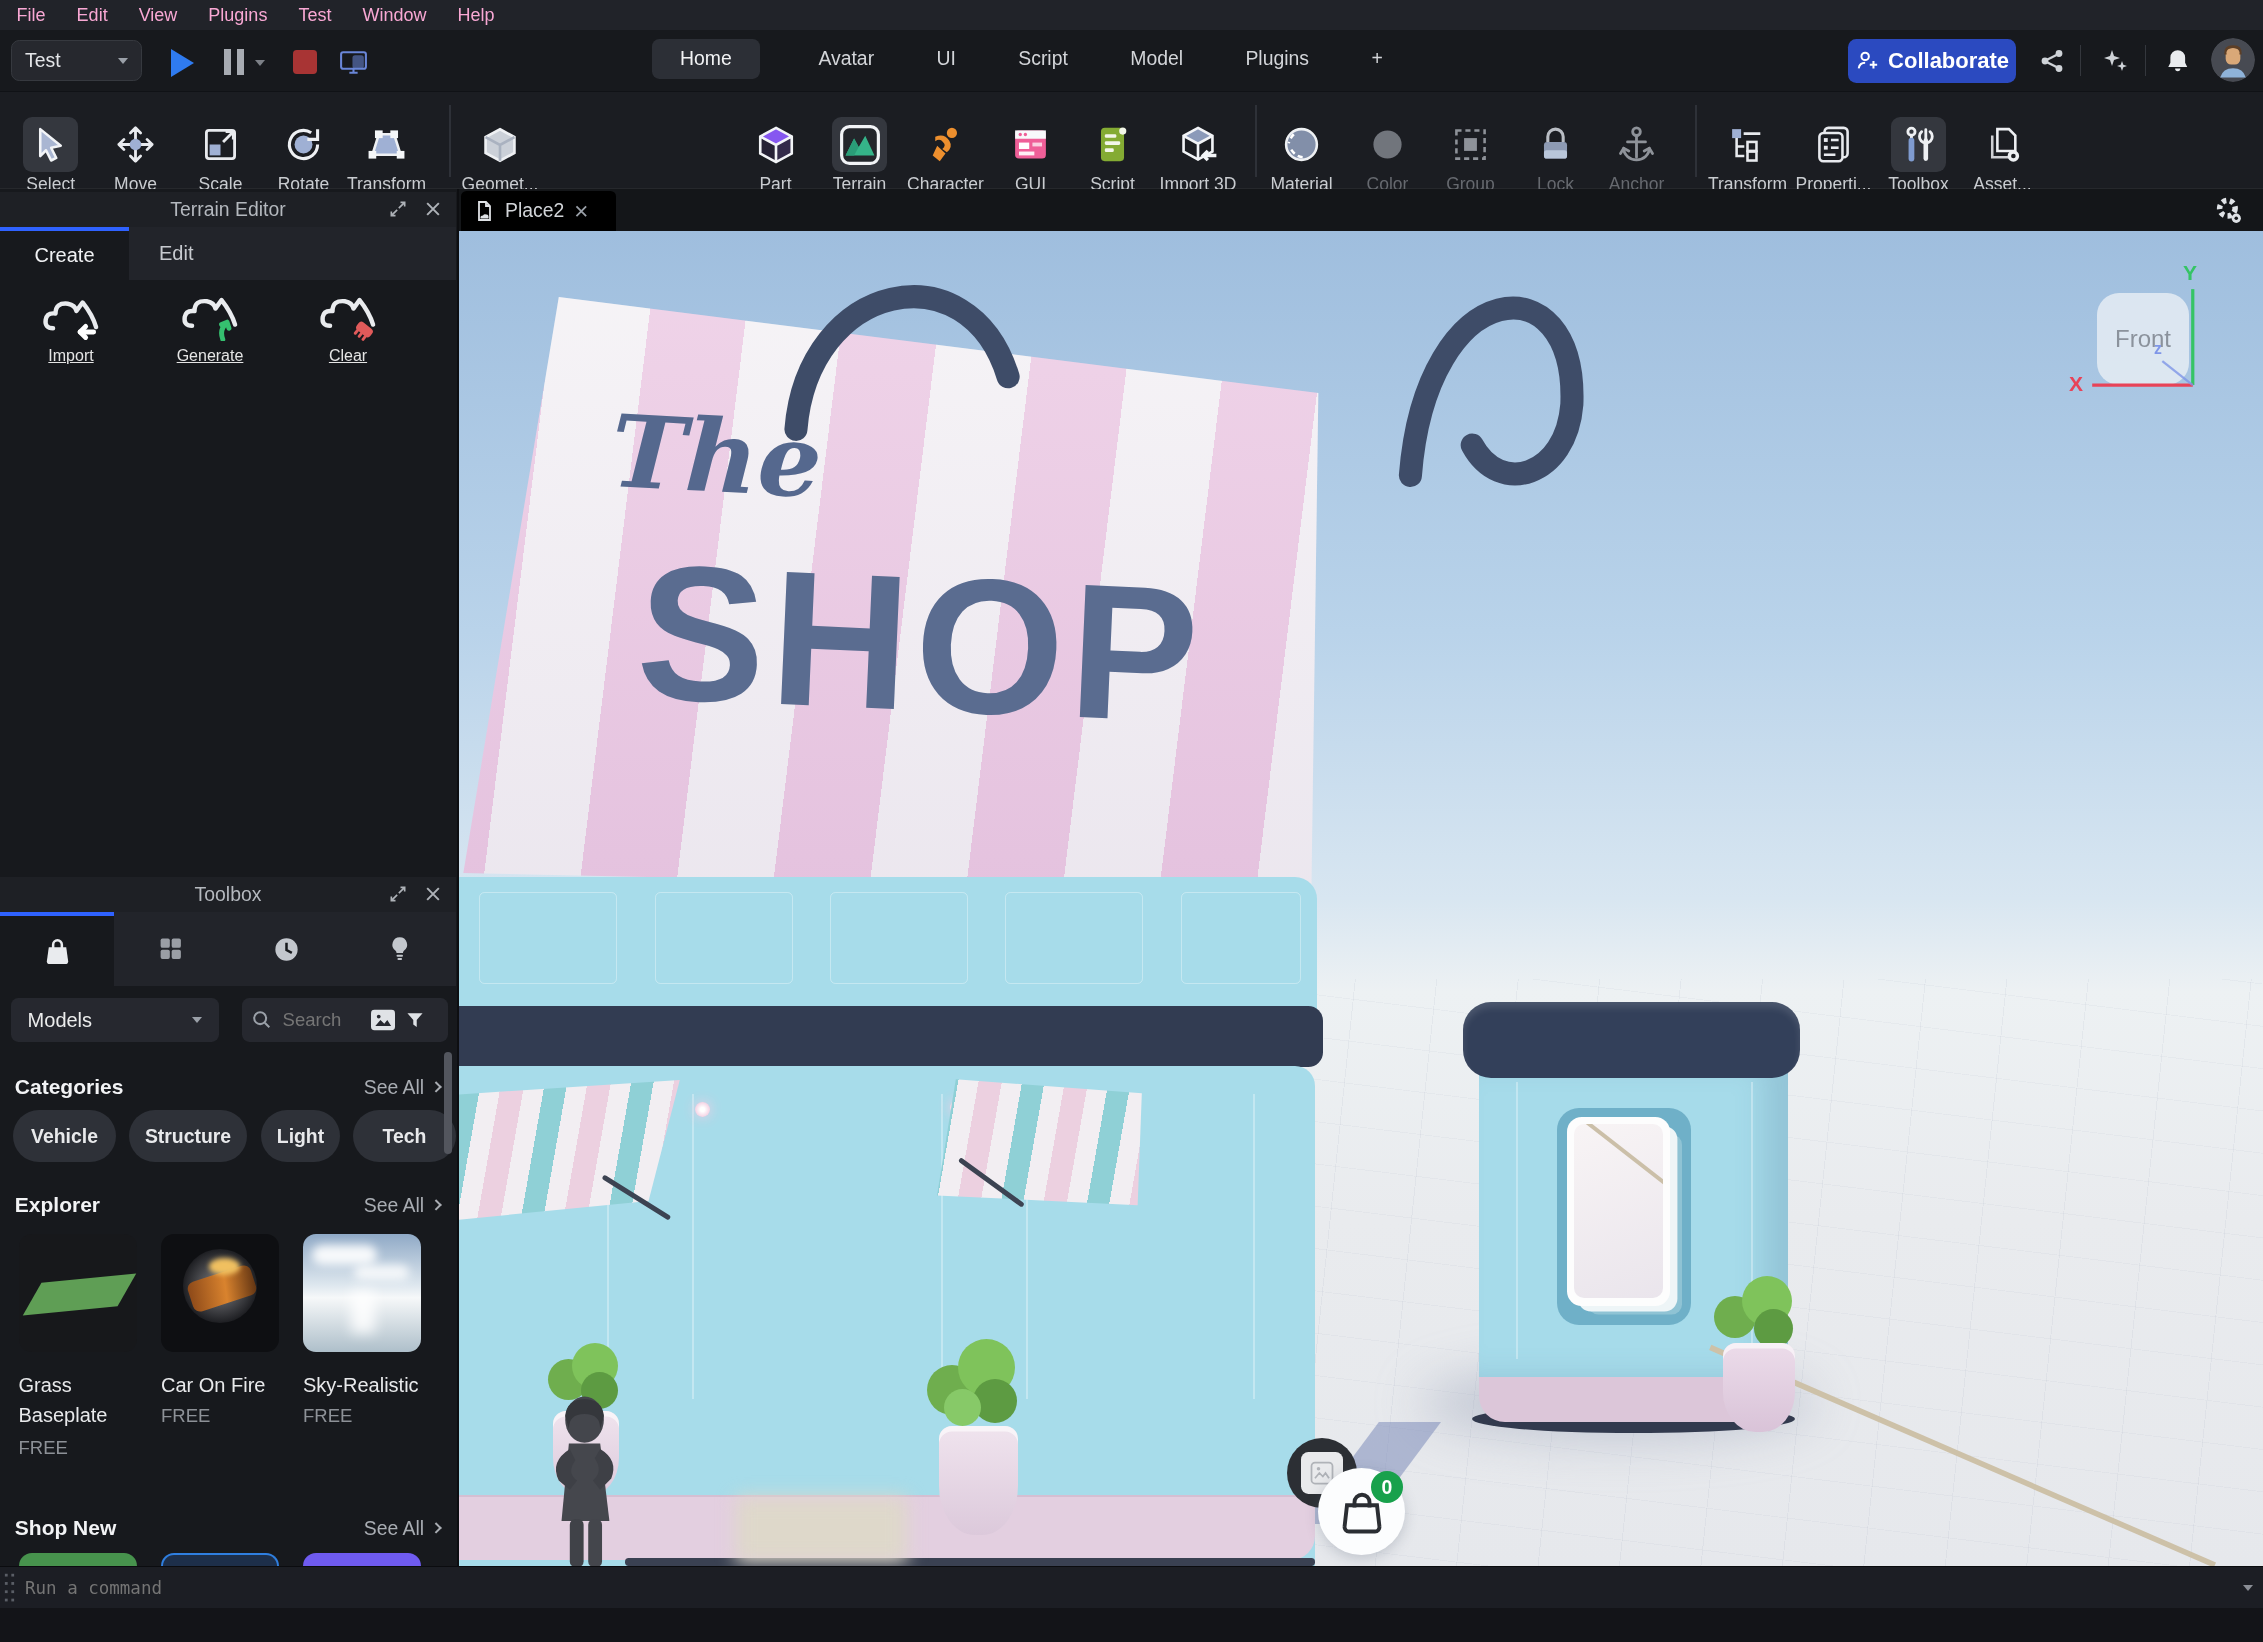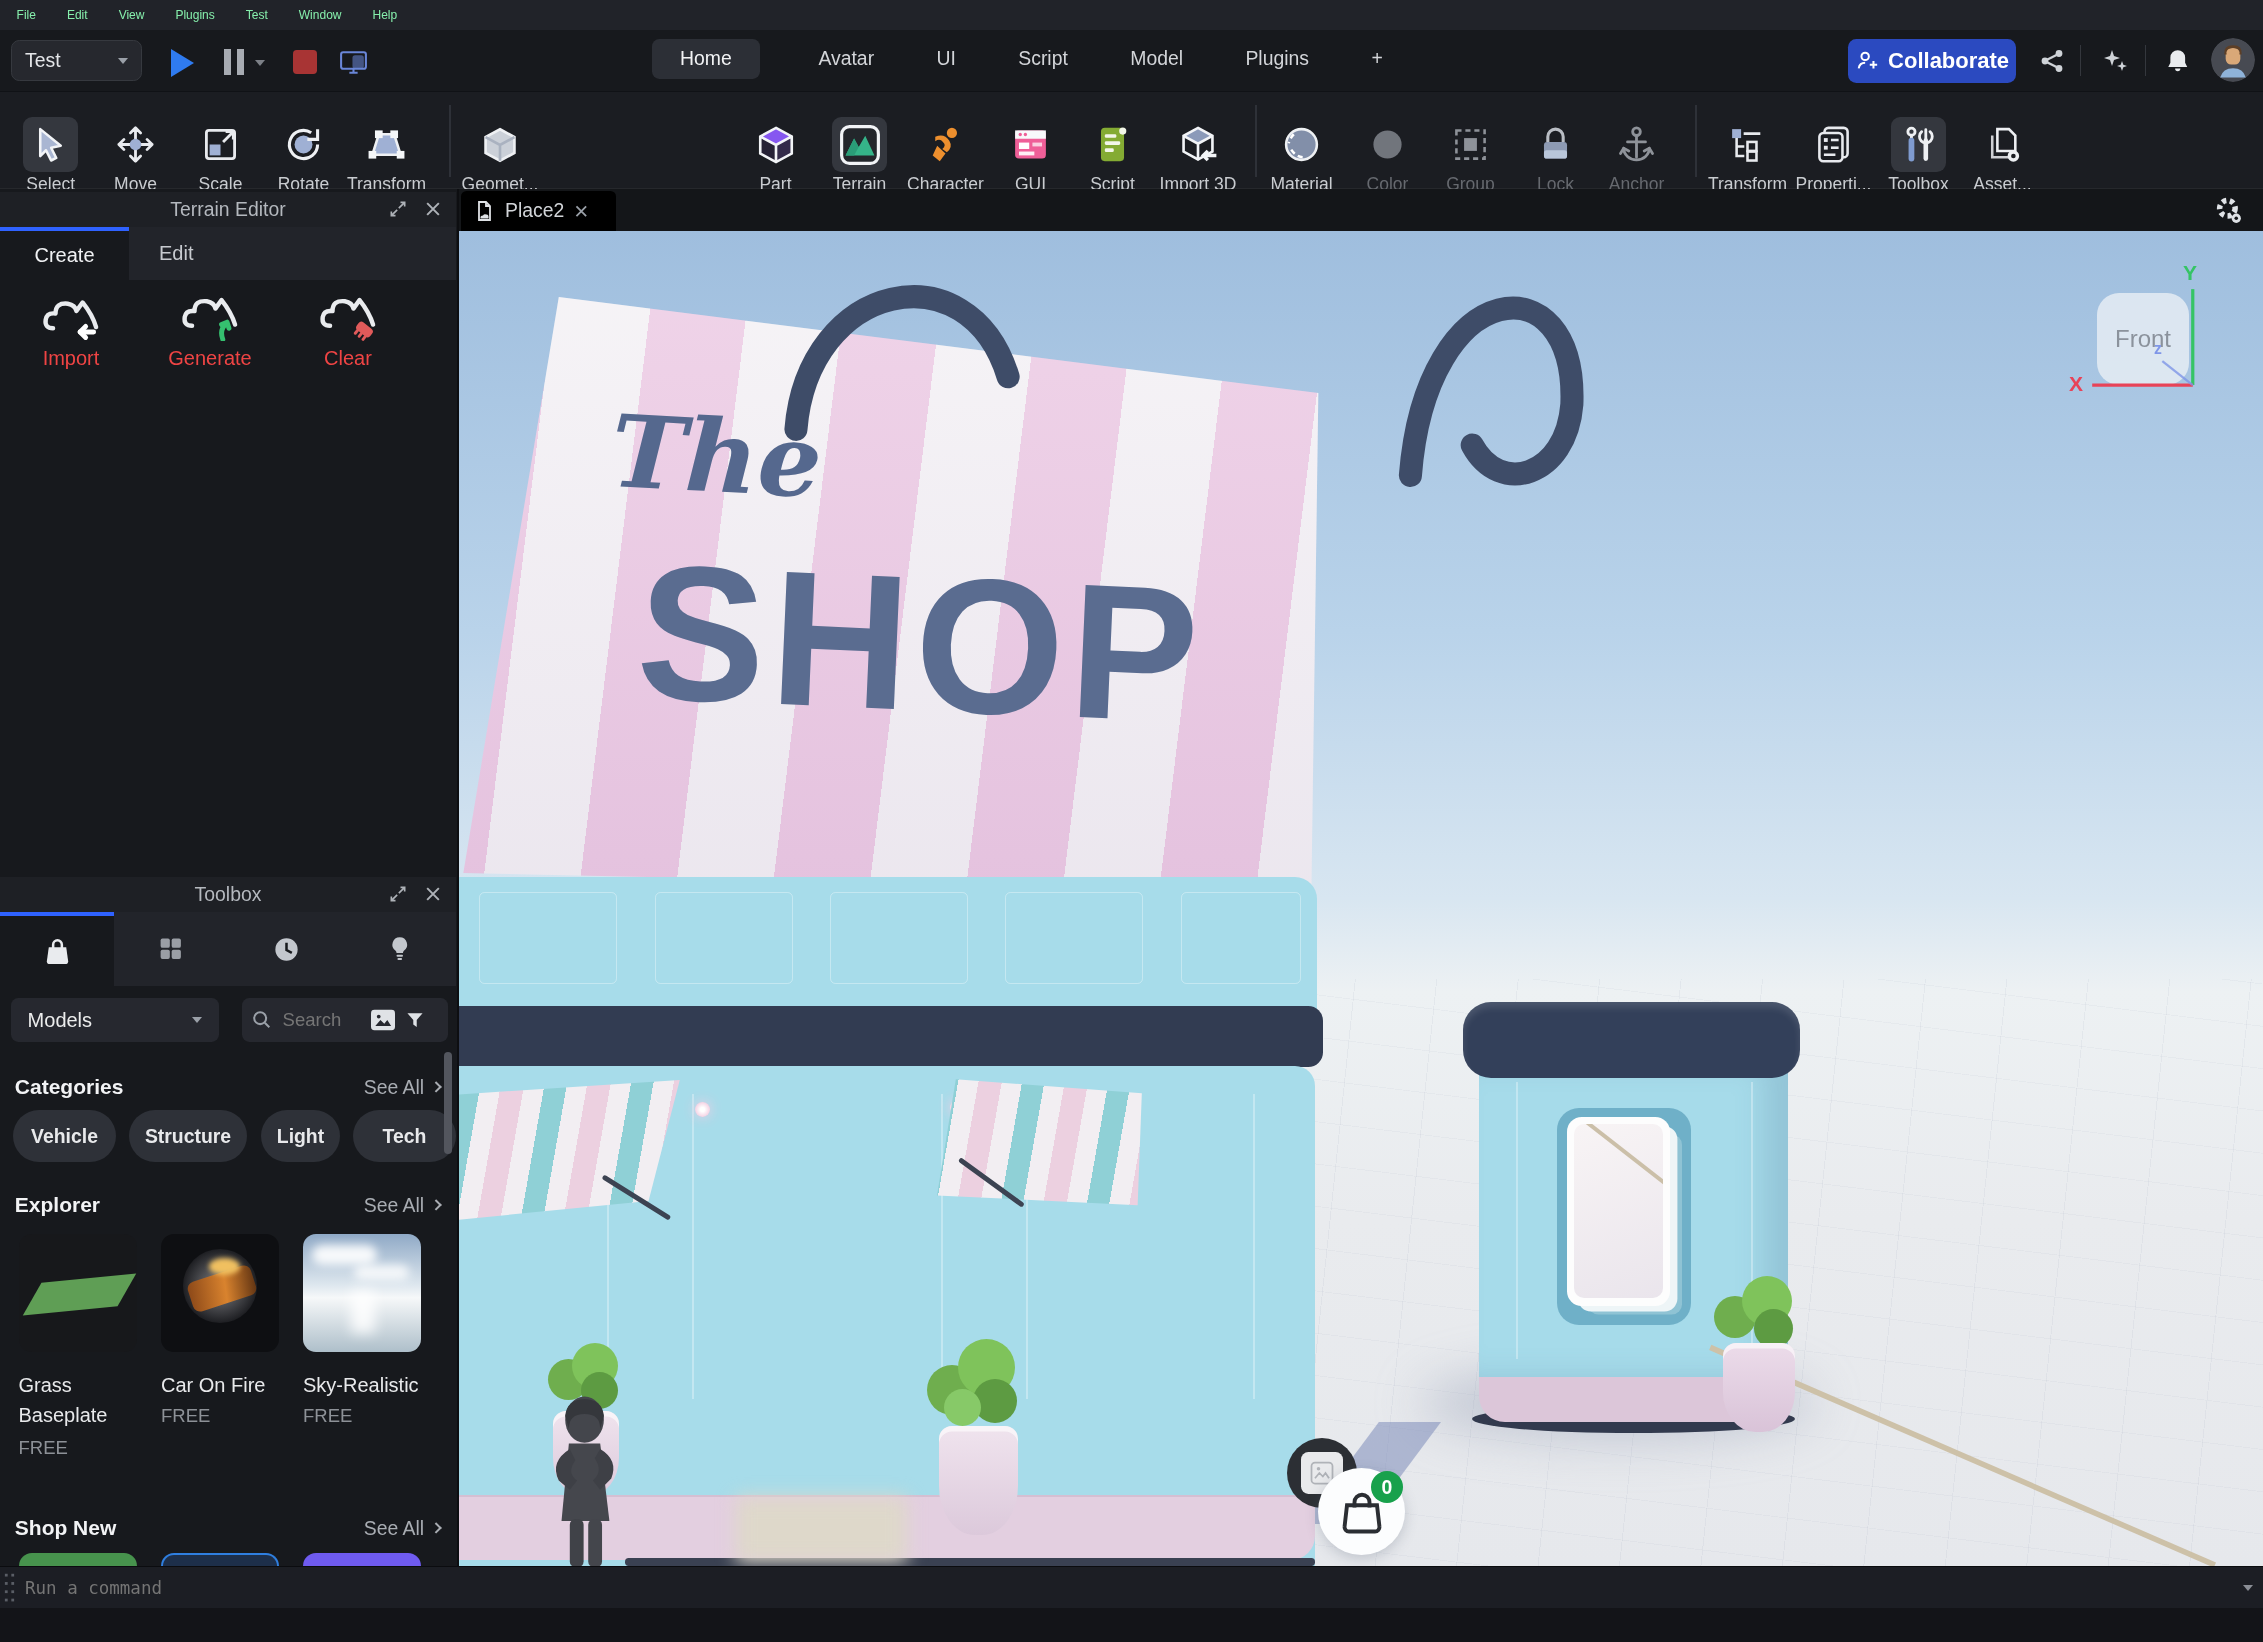--- a/index.html
+++ b/index.html
@@ -1,21 +1,21 @@
 <!DOCTYPE html>
 <html style="font-size:14.8px"><head>
 <meta charset="utf-8">
 <style>
   html,body{margin:0;padding:0;background:#0d0e11;}
   *{box-sizing:border-box;}
   .app{position:relative;width:2264px;height:1643px;background:#17191d;font-family:"Liberation Sans",sans-serif;overflow:hidden;color:#d5d7db;}
   .abs{position:absolute;}
   
   .menubar{left:0;top:0;width:2264px;height:30px;background:#212329;display:flex;align-items:center;gap:31px;padding-left:16.6px;}
-  .menubar .mi{font-size:12px;color:#86efac;cursor:default;}
+  .menubar .mi{font-size:18px;color:#f9a8d4;cursor:default;}
   
   .topbar{left:0;top:30px;width:2264px;height:62px;background:#17191d;border-bottom:0.9px solid #101216;}
   .modebox{left:11px;top:10px;width:131px;height:41px;background:#26282e;border:0.9px solid #36393f;border-radius:8.3px;display:flex;align-items:center;justify-content:space-between;padding:0 13px;}
   .modebox span{font-size:19.4px;color:#e4e6e9;}
   .crt{width:0;height:0;border-left:5.5px solid transparent;border-right:5.5px solid transparent;border-top:6.5px solid #9aa0a8;display:inline-block;}
   .playbtn{left:171px;top:18.5px;width:0;height:0;border-top:14px solid transparent;border-bottom:14px solid transparent;border-left:23px solid #2f7bf0;}
   .pausebtn{left:224px;top:19.4px;width:20px;height:26px;display:flex;gap:6.5px;}
   .pausebtn i{width:6.5px;height:26px;background:#a7abb2;}
   .pausecrt{left:255px;top:29.5px;}
   .stopbtn{left:293px;top:20px;width:24px;height:24px;background:#a83434;border-radius:3.7px;}
@@ -45,21 +45,21 @@
   .stepper .dn{width:0;height:0;border-left:4.6px solid transparent;border-right:4.6px solid transparent;border-top:5.5px solid #9aa0a8;}
   
   .leftpanel{left:0;top:189px;width:459px;height:1377px;background:#17191d;border-right:2.8px solid #0d0e11;overflow:hidden;}
   .phead{position:absolute;left:0;width:456px;height:35px;background:#1e2025;display:flex;align-items:center;}
   .phead .ptitle{position:absolute;width:100%;text-align:center;font-size:19.4px;color:#b4b8be;}
   .phico{position:absolute;top:7.4px;width:20px;height:20px;}
   .ptabrow{position:absolute;left:0;width:456px;height:53px;background:#22242a;}
   .ptab-active{position:absolute;left:0;top:0;width:129px;height:53px;background:#17191d;border-top:4.6px solid #2f62ff;display:flex;align-items:center;justify-content:center;font-size:20px;color:#f0f1f3;}
   .ptab-idle{position:absolute;top:0;height:53px;display:flex;align-items:center;font-size:20px;color:#c7cacf;}
   .taction{position:absolute;width:102px;display:flex;flex-direction:column;align-items:center;gap:5.5px;}
-  .taction span{font-size:20px;color:#ef4444;}
+  .taction span{font-size:16px;color:#e5e5e5;text-decoration:underline;}
   .seehdr{position:absolute;width:425px;left:14.8px;display:flex;align-items:center;justify-content:space-between;}
   .seehdr b{font-size:21px;color:#f2f3f5;}
   .seeall{font-size:19.4px;color:#a9adb3;display:flex;align-items:center;gap:7.4px;}
   .chev{width:8.3px;height:8.3px;border-right:2.3px solid #a9adb3;border-top:2.3px solid #a9adb3;transform:rotate(45deg);display:inline-block;}
   .pill{position:absolute;height:52px;background:#2e3138;border-radius:26px;display:flex;align-items:center;justify-content:center;font-size:19.4px;font-weight:600;color:#e8e9eb;}
   .card{position:absolute;width:118px;height:118px;border-radius:13px;overflow:hidden;}
   .cname{position:absolute;font-size:20px;color:#e8e9eb;line-height:30px;}
   .cprice{position:absolute;font-size:18.5px;color:#8d9197;}
   .selbox{position:absolute;background:#26282f;border-radius:7.4px;display:flex;align-items:center;gap:10px;}
   

